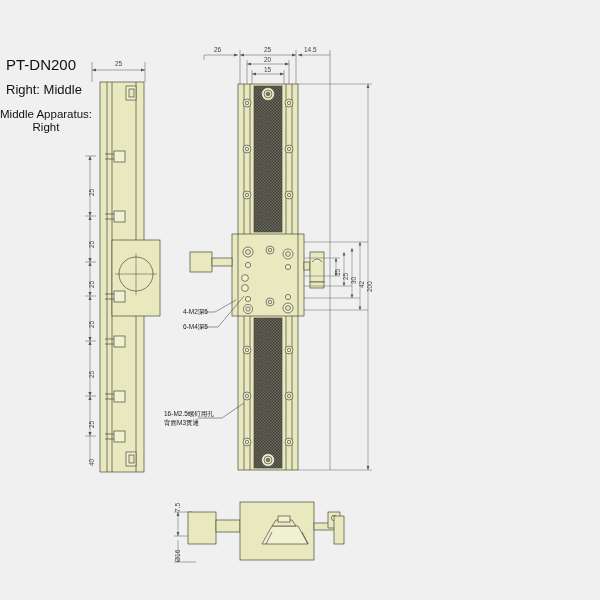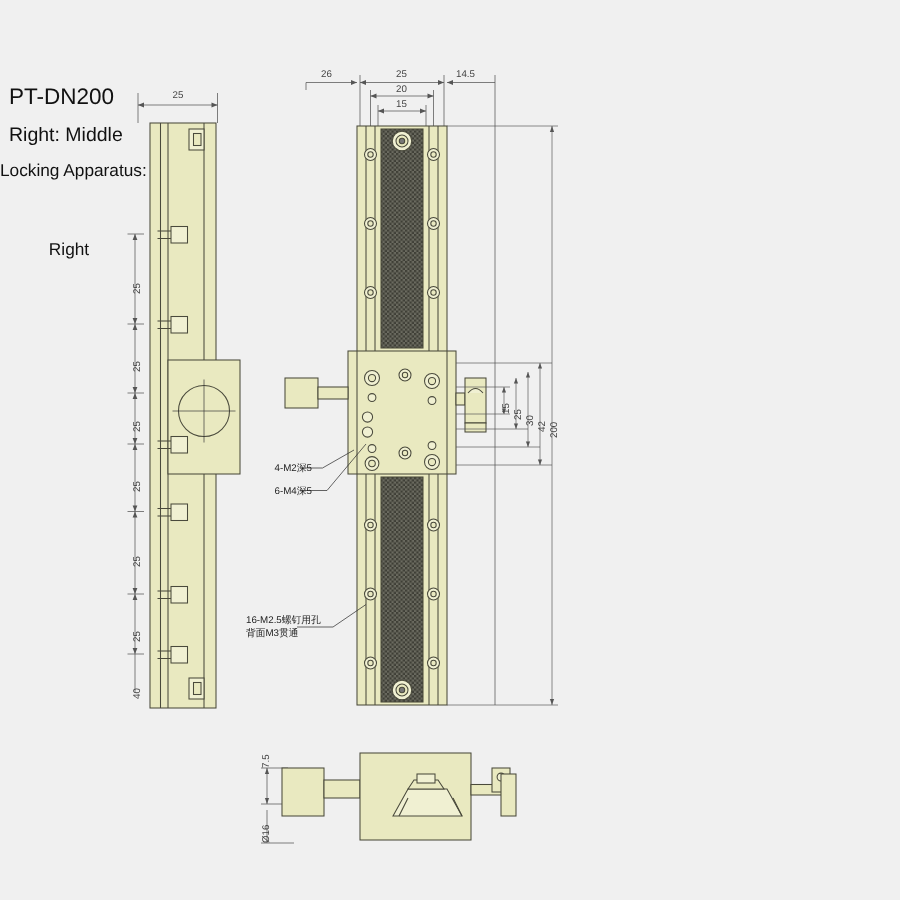--- a/index.html
+++ b/index.html
@@ -310,22 +310,22 @@
         <rect x="328" y="512" width="12" height="16" fill="#e9e9c0"></rect>
         <circle cx="334" cy="518" r="2.6" fill="#f0f0d2"></circle>
         <rect x="334" y="516" width="10" height="28" fill="#e9e9c0"></rect>
       </g>
 
     </g>
   </svg>
 
   <div class="txt title" style="left:6px;top:56px;">PT-DN200</div>
   <div class="txt sub" style="left:6px;top:82px;">Right: Middle</div>
-  <div class="txt sub2" style="left:0px;top:108px;width:92px;">Locking Apparatus:</div>
-  <div class="txt sub2" style="left:0px;top:121px;width:92px;margin-top:40px;">Right</div>
+  <div class="txt sub2" style="left:0px;top:108px;width:92px;">Middle Apparatus:</div>
+  <div class="txt sub2" style="left:0px;top:121px;width:92px;">Right</div>
 
   <div class="txt dim" style="left:115px;top:60px;">25</div>
 
   <div class="txt dimv" style="left:88px;top:196px;">25</div>
   <div class="txt dimv" style="left:88px;top:248px;">25</div>
   <div class="txt dimv" style="left:88px;top:288px;">25</div>
   <div class="txt dimv" style="left:88px;top:328px;">25</div>
   <div class="txt dimv" style="left:88px;top:378px;">25</div>
   <div class="txt dimv" style="left:88px;top:428px;">25</div>
   <div class="txt dimv" style="left:88px;top:466px;">40</div>

